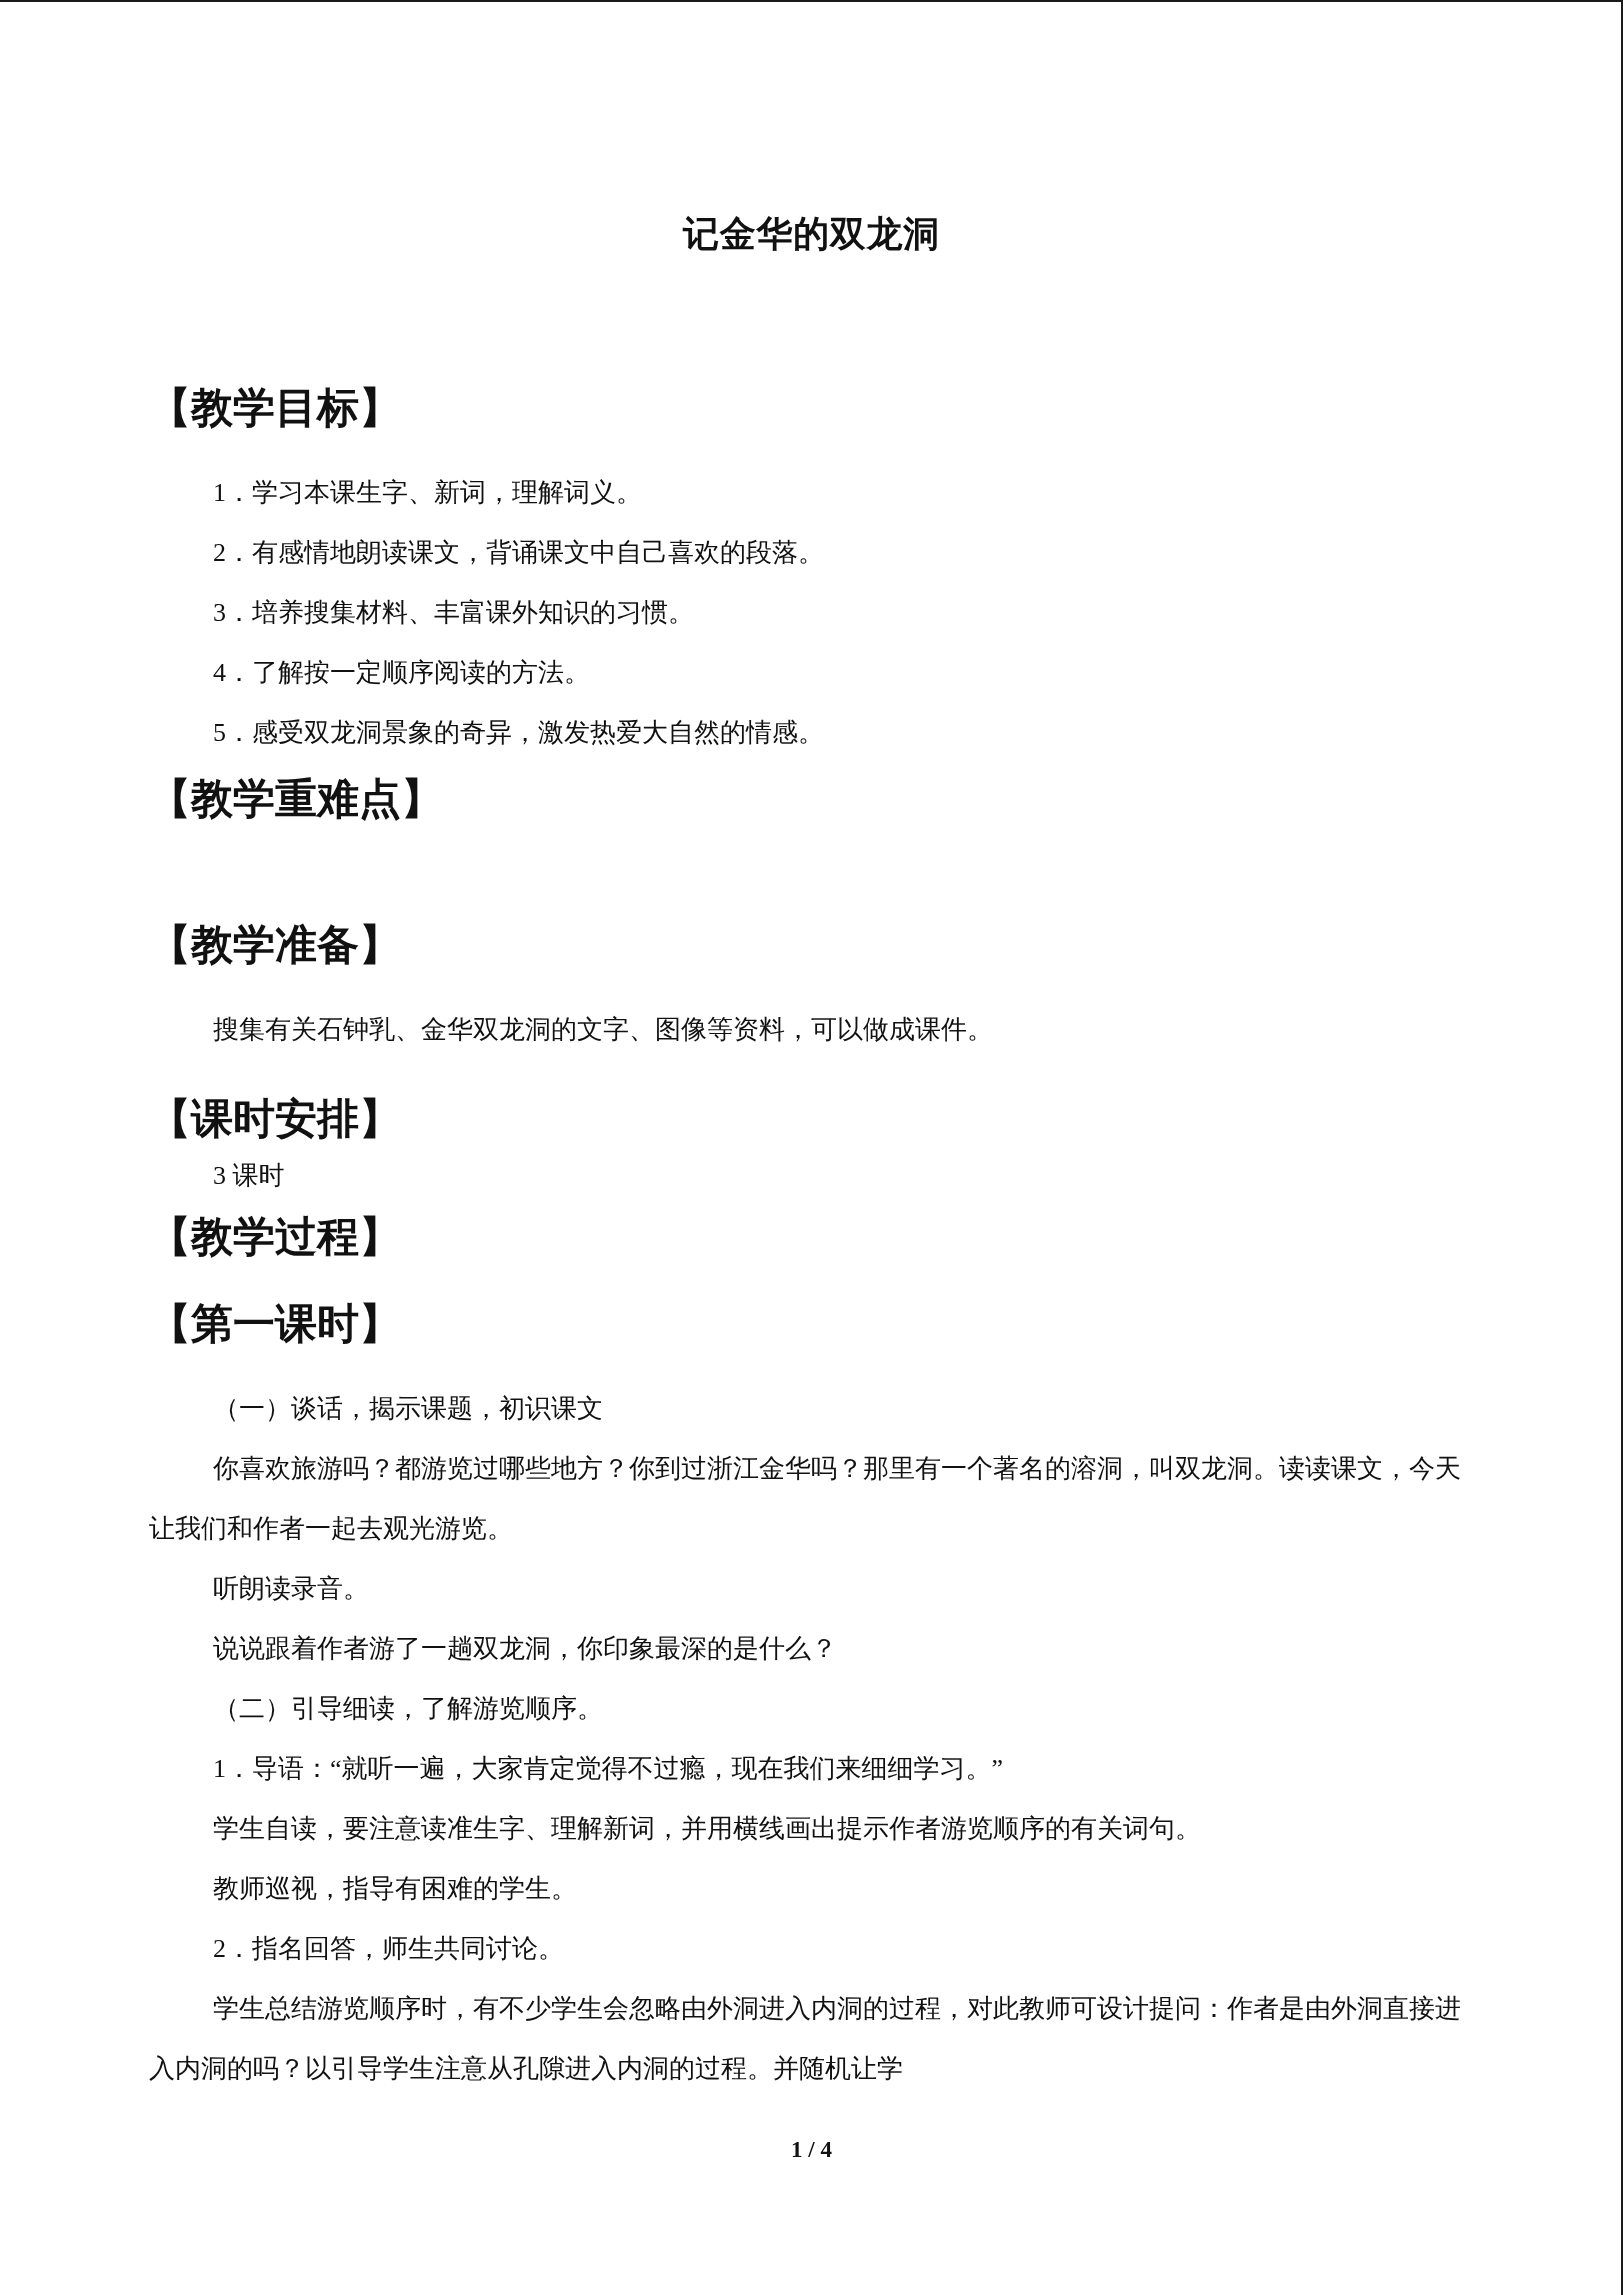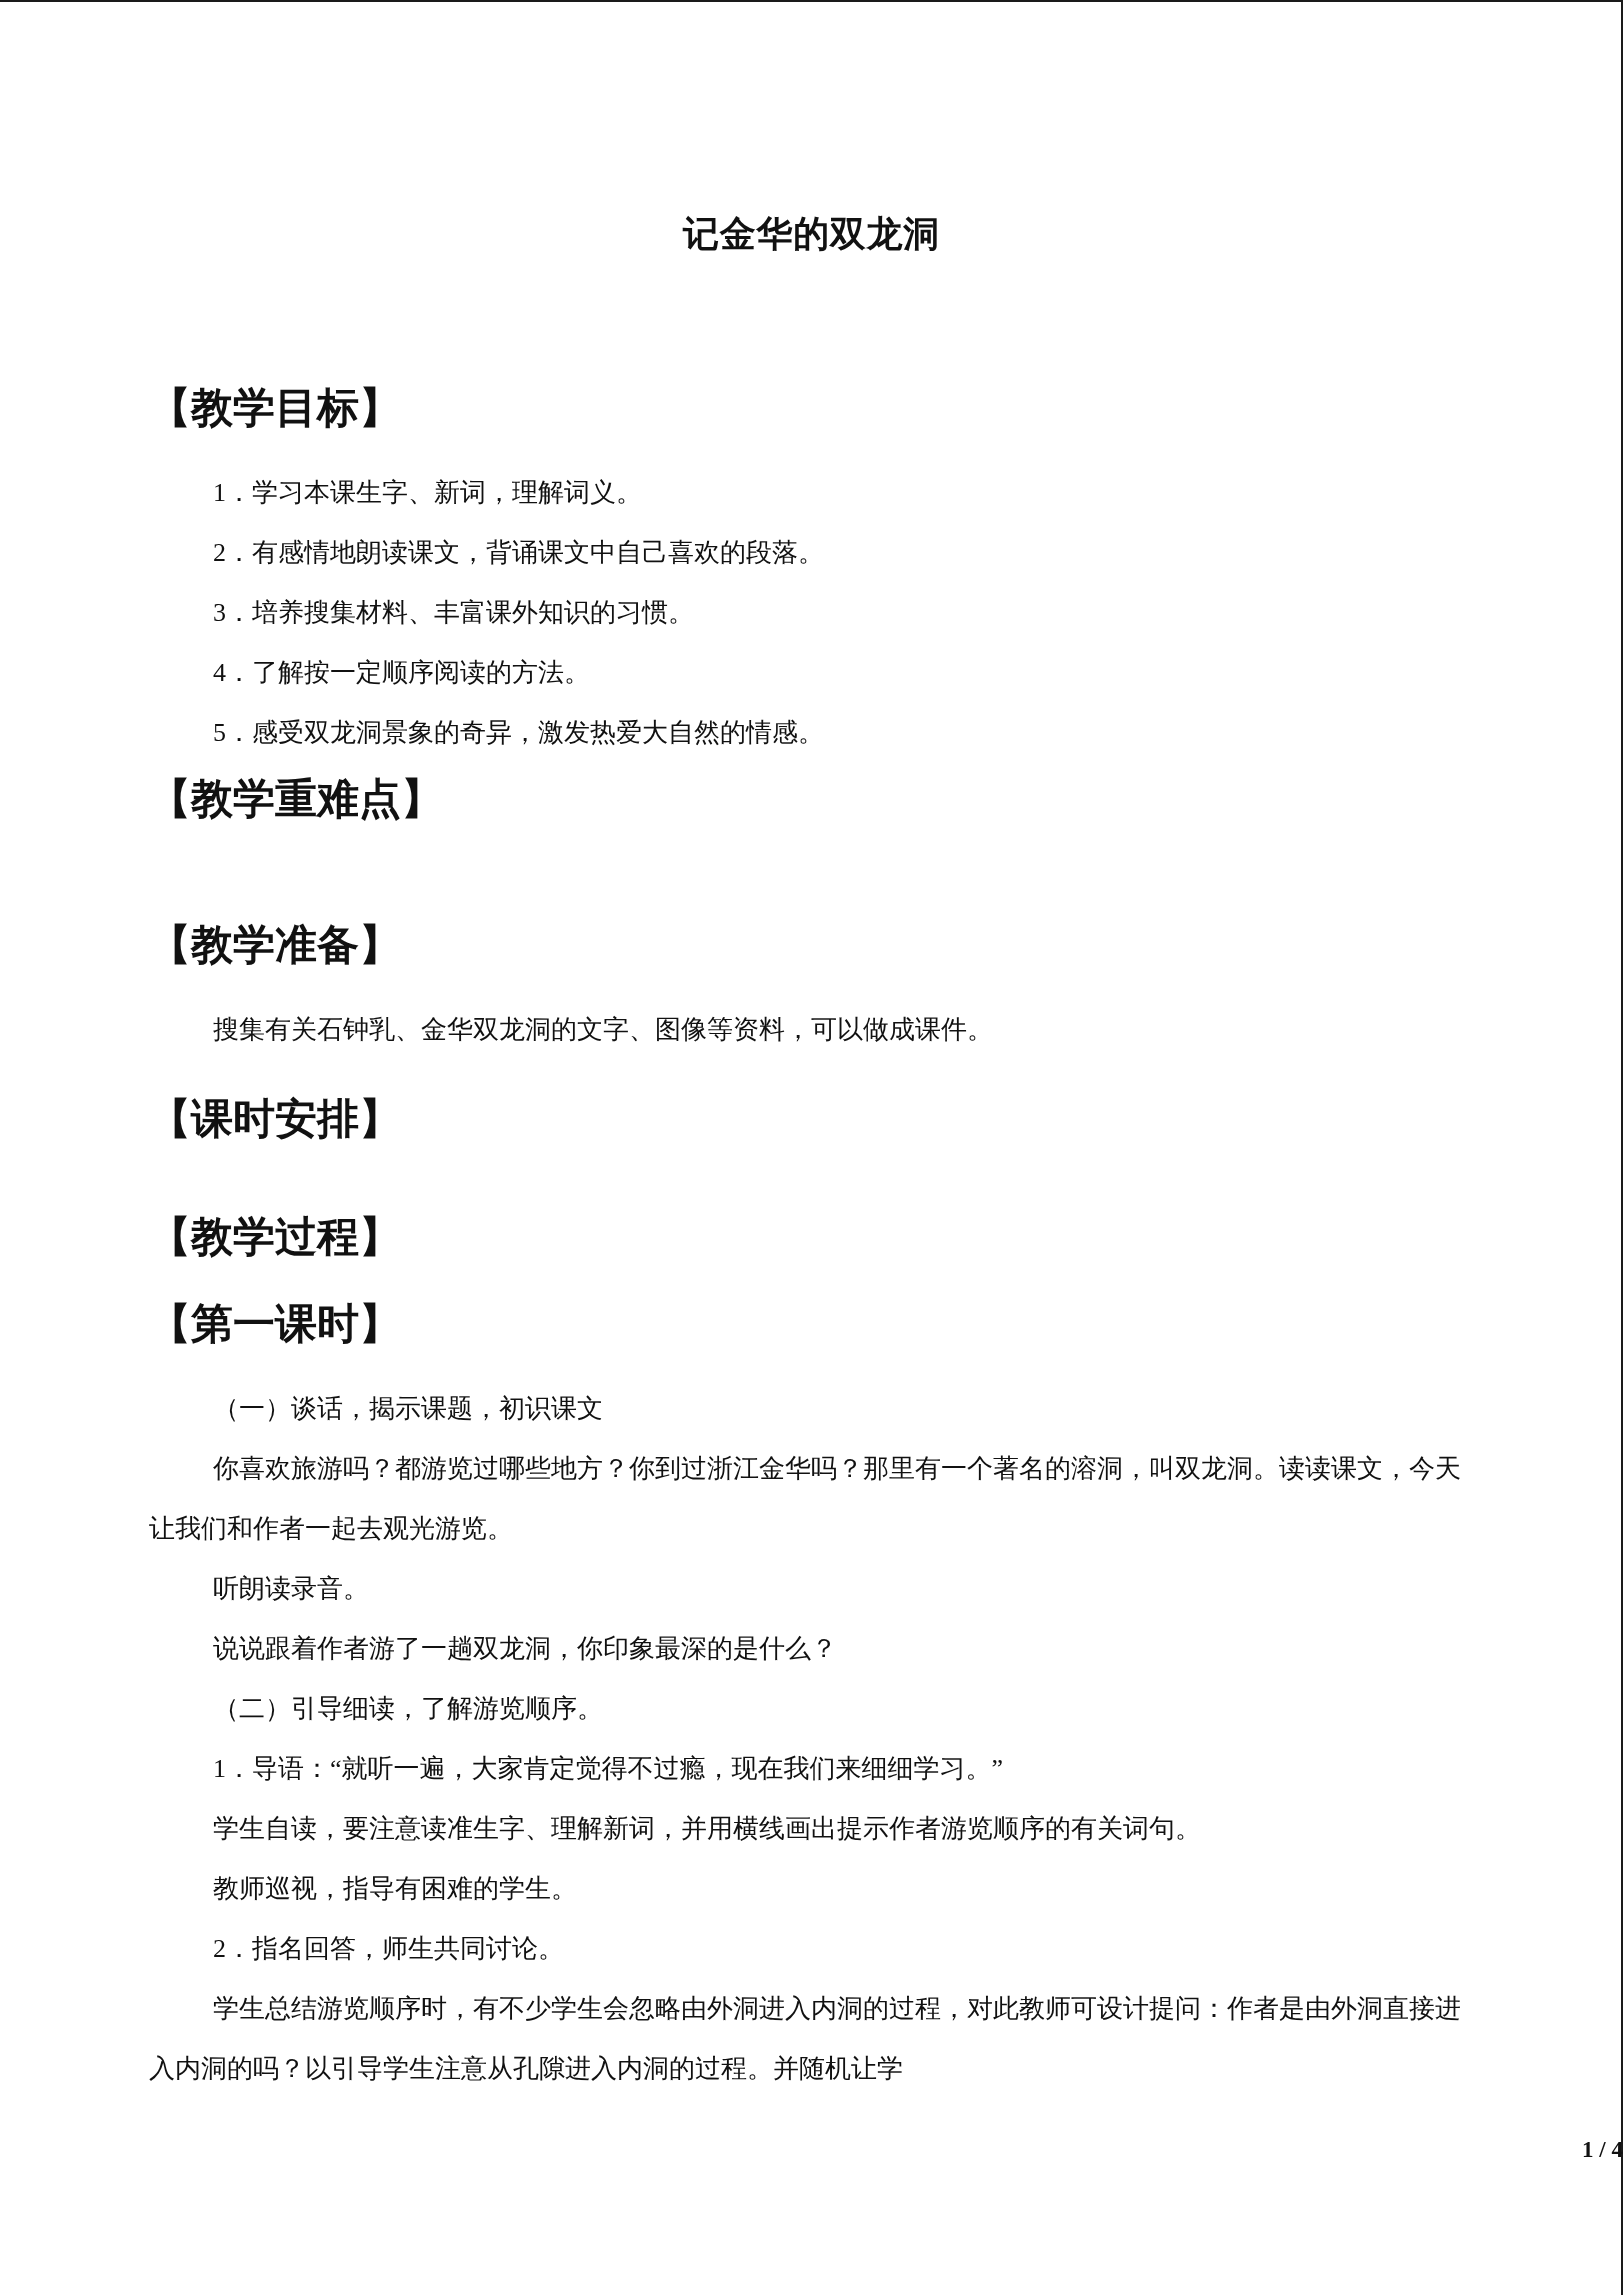--- a/index.html
+++ b/index.html
@@ -62,21 +62,21 @@
   }
   .p.paren {
     left: 213px;
     text-indent: 0;
   }
   .pageno {
     position: absolute;
     left: 0;
     width: 1623px;
     top: 2133px;
-    text-align: right;
+    text-align: center;
     font-size: 23px;
     font-weight: bold;
     line-height: 30px;
   }
 </style>
 </head>
 <body>
 
 <div class="page">
 
@@ -88,20 +88,21 @@
   <div class="p ni" style="top:581px;">3．培养搜集材料、丰富课外知识的习惯。</div>
   <div class="p ni" style="top:641px;">4．了解按一定顺序阅读的方法。</div>
   <div class="p ni" style="top:701px;">5．感受双龙洞景象的奇异，激发热爱大自然的情感。</div>
 
   <div class="h" style="top:773px;">【教学重难点】</div>
 
   <div class="h" style="top:919px;">【教学准备】</div>
   <div class="p" style="top:998px;">搜集有关石钟乳、金华双龙洞的文字、图像等资料，可以做成课件。</div>
 
   <div class="h" style="top:1093px;">【课时安排】</div>
+  <div class="p" style="top:1144px;">3 课时</div>
 
   <div class="h" style="top:1211px;">【教学过程】</div>
 
   <div class="h" style="top:1298px;">【第一课时】</div>
 
   <div class="p paren" style="top:1377px;">（一）谈话，揭示课题，初识课文</div>
   <div class="p" style="top:1437px;">你喜欢旅游吗？都游览过哪些地方？你到过浙江金华吗？那里有一个著名的溶洞，叫双龙洞。读读课文，今天让我们和作者一起去观光游览。</div>
   <div class="p" style="top:1557px;">听朗读录音。</div>
   <div class="p" style="top:1617px;">说说跟着作者游了一趟双龙洞，你印象最深的是什么？</div>
   <div class="p paren" style="top:1677px;">（二）引导细读，了解游览顺序。</div>

